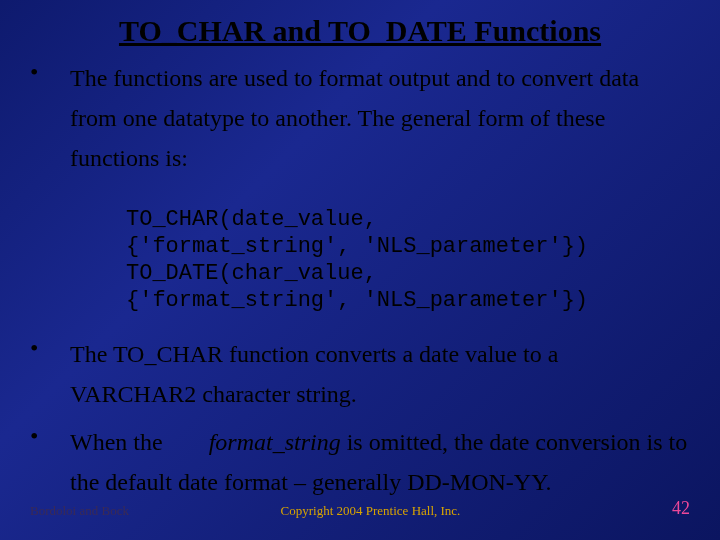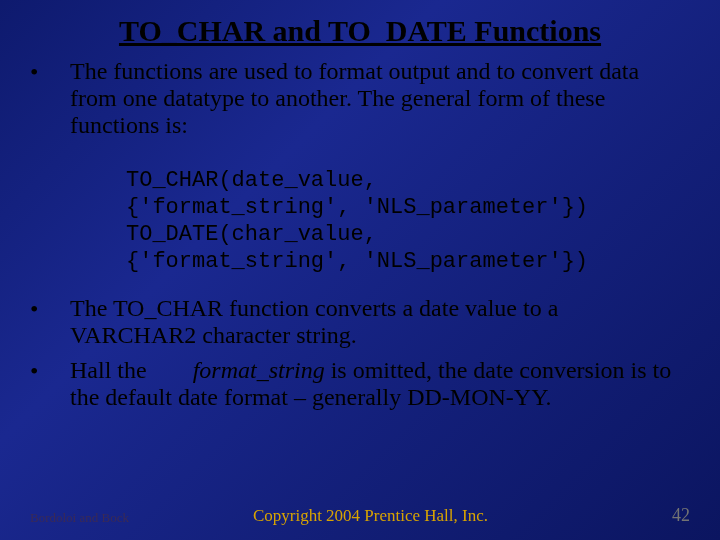--- a/index.html
+++ b/index.html
@@ -30,58 +30,58 @@
     margin-bottom: 8px;
   }
   .bullet {
     width: 40px;
     flex-shrink: 0;
     font-size: 24px;
     line-height: 28px;
   }
   .bullet-text {
     font-size: 24px;
-    line-height: 27px;
+    line-height: 40px;
     flex: 1;
   }
   .code-block {
     font-family: "Courier New", Courier, monospace;
     font-size: 22px;
     line-height: 27px;
     margin-left: 96px;
     margin-top: 28px;
     margin-bottom: 20px;
     white-space: pre;
   }
   .italic { font-style: italic; margin-left: 40px; }
   .footer {
     position: absolute;
-    bottom: 14px;
+    bottom: 21px;
     left: 0;
     width: 100%;
     display: flex;
     align-items: flex-end;
     padding: 0 30px;
   }
   .footer-left {
     font-size: 13px;
     color: #3b2a55;
     flex: 0 0 auto;
   }
   .footer-center {
     flex: 1;
     text-align: center;
-    font-size: 17px;
+    font-size: 13px;
     color: #d9a400;
     margin-left: -60px;
   }
   .footer-right {
     flex: 0 0 auto;
     font-size: 18px;
-    color: #737373;
+    color: #ec4899;
     text-align: center;
   }
 </style>
 </head>
 <body>
 
 <div class="title">TO_CHAR and TO_DATE Functions</div>
 
 <div class="content">
 
@@ -95,21 +95,21 @@
 <span>TO_DATE(char_value,</span>
 <span>{'format_string', 'NLS_parameter'})</span></div>
 
   <div class="bullet-row">
     <div class="bullet">•</div>
     <div class="bullet-text">The TO_CHAR function converts a date value to a VARCHAR2 character string.</div>
   </div>
 
   <div class="bullet-row">
     <div class="bullet">•</div>
-    <div class="bullet-text"><span>Hall the </span><span class="italic">format_string</span><span> is omitted, the date conversion is to the default date format – generally DD-MON-YY.</span></div>
+    <div class="bullet-text"><span>When the </span><span class="italic">format_string</span><span> is omitted, the date conversion is to the default date format – generally DD-MON-YY.</span></div>
   </div>
 
 </div>
 
 <div class="footer">
   <div class="footer-left">Bordoloi and Bock</div>
   <div class="footer-center">Copyright 2004 Prentice Hall, Inc.</div>
   <div class="footer-right">42</div>
 </div>
 

